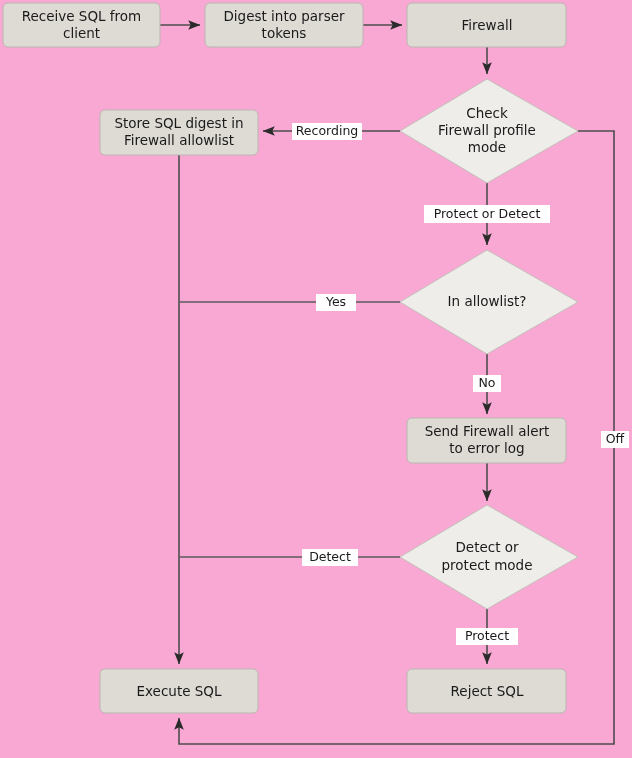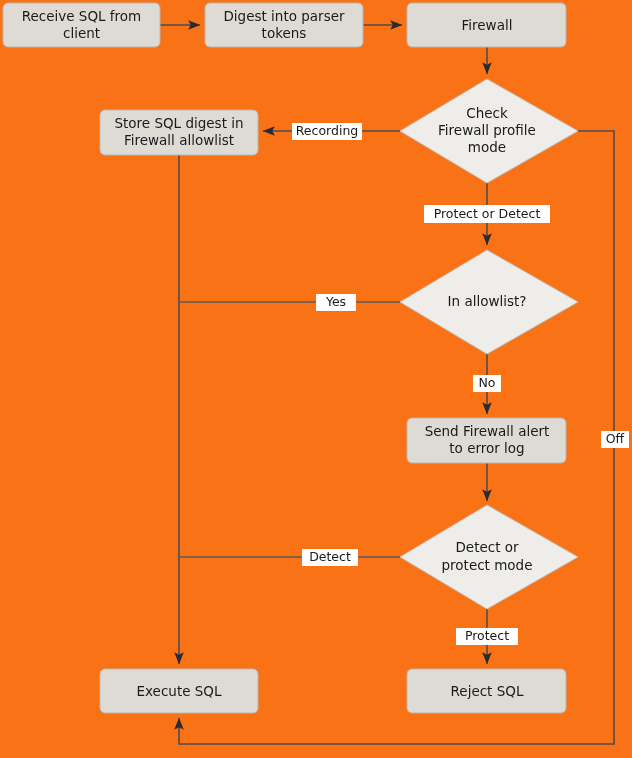--- a/index.html
+++ b/index.html
@@ -4,21 +4,21 @@
 <style>
   html, body {
     margin: 0;
     padding: 0;
     background: #ffffff;
   }
   #canvas {
     position: relative;
     width: 632px;
     height: 758px;
-    background: #f97316;
+    background: #f9a8d4;
     font-family: "DejaVu Sans", "Liberation Sans", sans-serif;
   }
   svg.flow {
     position: absolute;
     top: 0;
     left: 0;
     width: 632px;
     height: 758px;
     overflow: visible;
   }

